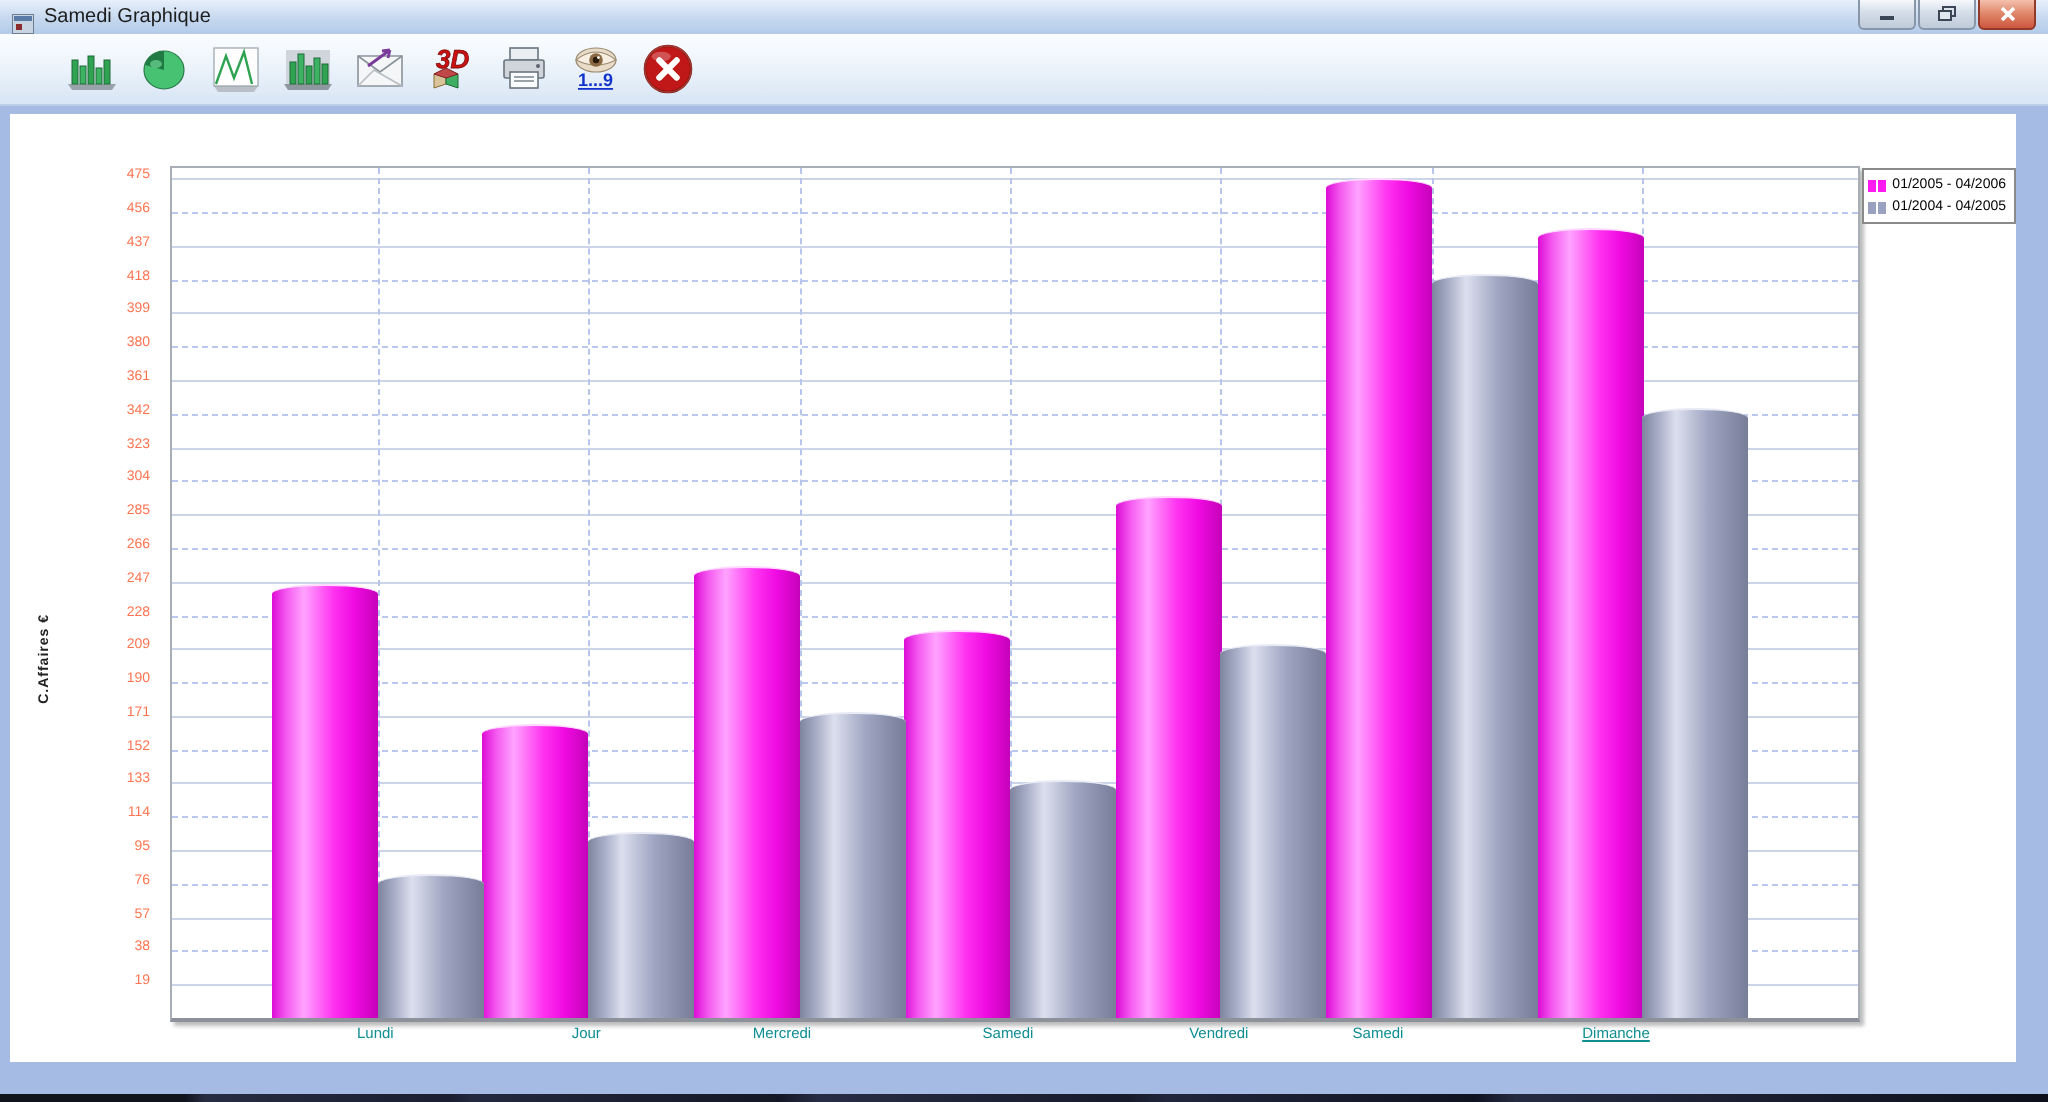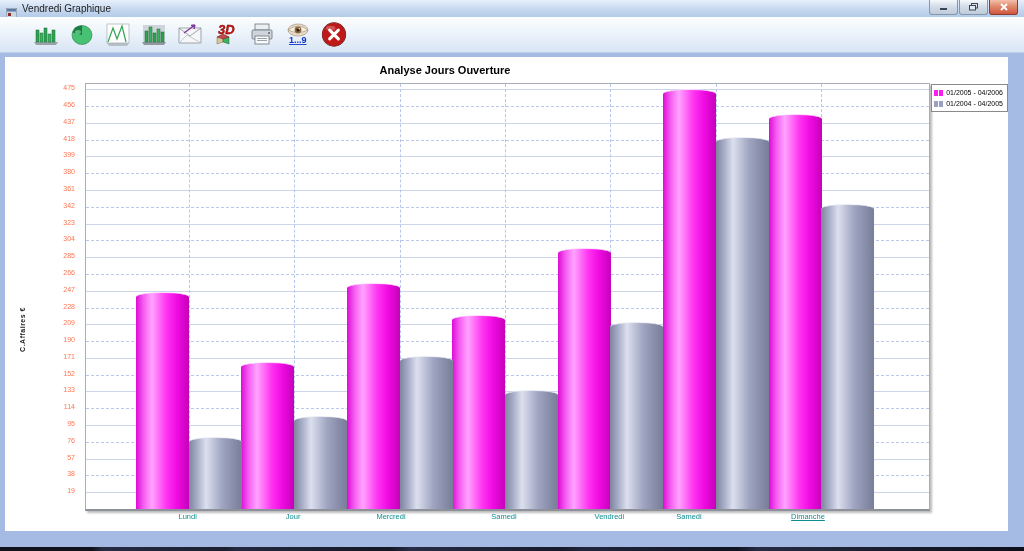--- a/index.html
+++ b/index.html
@@ -73,21 +73,21 @@
 <div class="window">
 
   <div class="titlebar">
     <span class="app-icon">
       <svg width="11" height="10" viewBox="0 0 11 10">
           <rect x="0" y="0" width="11" height="10" fill="#c8d4e2" stroke="#6e7e92"></rect>
           <rect x="1" y="1" width="9" height="2.5" fill="#5b7ba6"></rect>
           <rect x="2" y="5" width="3" height="3" fill="#8a2c2c"></rect>
         </svg>
     </span>
-    <span class="title-text">Vendredi Graphique</span>
+    <span class="title-text">Samedi Graphique</span>
     <div class="win-controls">
       <button class="wbtn">
         <svg width="9" height="7" viewBox="0 0 9 7">
             <rect x="1" y="4" width="7" height="2" fill="#3a4656"></rect>
           </svg>
       </button>
       <button class="wbtn">
         <svg width="10" height="8" viewBox="0 0 10 8">
             <rect x="2.5" y="0.5" width="6" height="4.5" fill="none" stroke="#3a4656"></rect>
             <rect x="0.5" y="2.5" width="6" height="4.5" fill="#dfe7ef" stroke="#3a4656"></rect>
@@ -178,21 +178,20 @@
           <circle cx="13.5" cy="13.5" r="12" fill="#c01818" stroke="#6a0a0a" stroke-width="1.2"></circle>
           <circle cx="13.5" cy="13.5" r="12" fill="none" stroke="#e86a5a" stroke-width=".8" opacity=".5"></circle>
           <path d="M9 9 L18 18 M18 9 L9 18" stroke="#ffffff" stroke-width="3.2" stroke-linecap="round"></path>
           <ellipse cx="10" cy="7" rx="5" ry="2.5" fill="#ffffff" opacity=".25"></ellipse>
         </svg>
     </button>
   </div>
 
   <div class="content">
     <div class="white-area">
-      <div class="chart-title">Analyse Jours Ouverture</div>
       <div class="y-axis-title">C.Affaires €</div>
       <div class="yticks">
           <div class="ytick" style="top: 404.212px;">19</div>
           <div class="ytick" style="top: 387.424px;">38</div>
           <div class="ytick" style="top: 370.636px;">57</div>
           <div class="ytick" style="top: 353.848px;">76</div>
           <div class="ytick" style="top: 337.06px;">95</div>
           <div class="ytick" style="top: 320.272px;">114</div>
           <div class="ytick" style="top: 303.484px;">133</div>
           <div class="ytick" style="top: 286.696px;">152</div>

